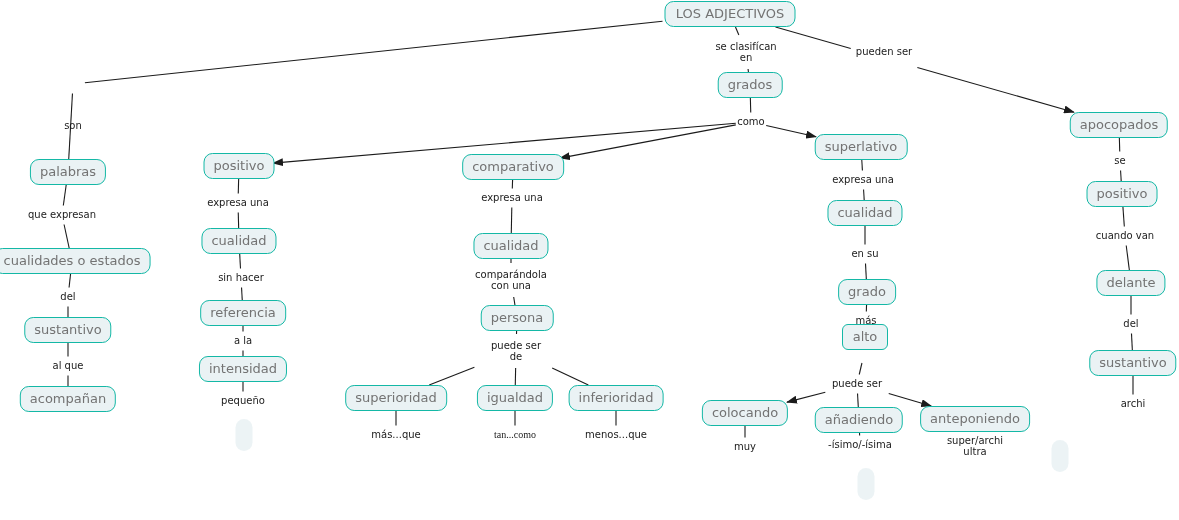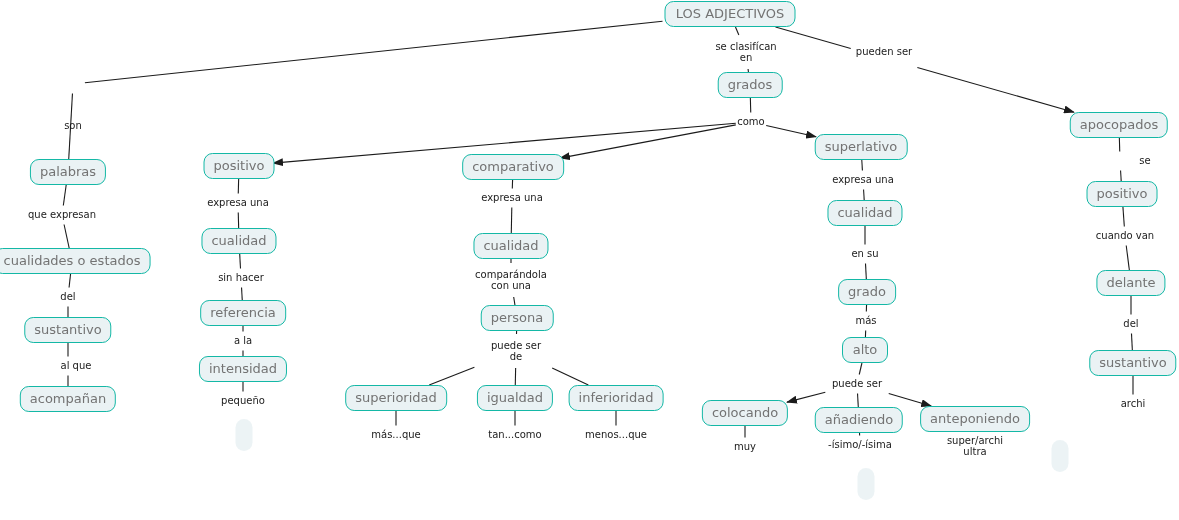--- a/index.html
+++ b/index.html
@@ -130,42 +130,42 @@
       <div class="ghost" style="left: 1060px; top: 456px; width: 17px; height: 32px;"></div>
     </div>
   <div id="labels-group">
       <div class="link-label" style="left: 746px; top: 52px;">se clasifícan
 en</div>
       <div class="link-label" style="left: 884px; top: 52px;">pueden ser</div>
       <div class="link-label" style="left: 73px; top: 84px; margin-top: 42px;">son</div>
       <div class="link-label" style="left: 751px; top: 122px;">como</div>
       <div class="link-label" style="left: 62px; top: 215px;">que expresan</div>
       <div class="link-label" style="left: 68px; top: 297px;">del</div>
-      <div class="link-label" style="left: 76px; top: 366px;">al que</div>
+      <div class="link-label" style="left: 68px; top: 366px;">al que</div>
       <div class="link-label" style="left: 238px; top: 203px;">expresa una</div>
       <div class="link-label" style="left: 241px; top: 278px;">sin hacer</div>
       <div class="link-label" style="left: 243px; top: 341px;">a la</div>
       <div class="link-label" style="left: 243px; top: 401px;">pequeño</div>
       <div class="link-label" style="left: 512px; top: 198px;">expresa una</div>
       <div class="link-label" style="left: 511px; top: 280px;">comparándola
 con una</div>
       <div class="link-label" style="left: 516px; top: 351px;">puede ser
 de</div>
       <div class="link-label" style="left: 396px; top: 435px;">más...que</div>
-      <div class="link-label" style="left: 515px; top: 435px;">tan...como</div>
+      <div class="link-label" style="left: 515px; top: 435px; font-family: Liberation Serif, serif;">tan...como</div>
       <div class="link-label" style="left: 616px; top: 435px;">menos...que</div>
       <div class="link-label" style="left: 863px; top: 180px;">expresa una</div>
       <div class="link-label" style="left: 865px; top: 254px;">en su</div>
       <div class="link-label" style="left: 866px; top: 321px;">más</div>
       <div class="link-label" style="left: 857px; top: 384px;">puede ser</div>
       <div class="link-label" style="left: 745px; top: 447px;">muy</div>
       <div class="link-label" style="left: 860px; top: 445px;">-ísimo/-ísima</div>
       <div class="link-label" style="left: 975px; top: 446px;">super/archi
 ultra</div>
-      <div class="link-label" style="left: 1120px; top: 161px; margin-left: 25px;">se</div>
+      <div class="link-label" style="left: 1120px; top: 161px;">se</div>
       <div class="link-label" style="left: 1125px; top: 236px;">cuando van</div>
       <div class="link-label" style="left: 1131px; top: 324px;">del</div>
       <div class="link-label" style="left: 1133px; top: 404px;">archi</div>
     </div>
   <div id="nodes-group">
       <div class="node" style="left: 730px; top: 14px; min-width: 131px;">LOS ADJECTIVOS</div>
       <div class="node" style="left: 750px; top: 85px; min-width: 58px;">grados</div>
       <div class="node" style="left: 1119px; top: 125px; min-width: 86px;">apocopados</div>
       <div class="node" style="left: 68px; top: 172px; min-width: 70px;">palabras</div>
       <div class="node" style="left: 72px; top: 261px; min-width: 141px;">cualidades o estados</div>
@@ -177,21 +177,21 @@
       <div class="node" style="left: 243px; top: 369px; min-width: 80px;">intensidad</div>
       <div class="node" style="left: 513px; top: 167px; min-width: 90px;">comparativo</div>
       <div class="node" style="left: 511px; top: 246px; min-width: 68px;">cualidad</div>
       <div class="node" style="left: 517px; top: 318px; min-width: 64px;">persona</div>
       <div class="node" style="left: 396px; top: 398px; min-width: 94px;">superioridad</div>
       <div class="node" style="left: 515px; top: 398px; min-width: 70px;">igualdad</div>
       <div class="node" style="left: 616px; top: 398px; min-width: 90px;">inferioridad</div>
       <div class="node" style="left: 861px; top: 147px; min-width: 86px;">superlativo</div>
       <div class="node" style="left: 865px; top: 213px; min-width: 68px;">cualidad</div>
       <div class="node" style="left: 867px; top: 292px; min-width: 56px;">grado</div>
-      <div class="node" style="left: 865px; top: 350px; min-width: 46px;">alto</div>
+      <div class="node" style="left: 865px; top: 337px; min-width: 46px; border-radius: 6px;">alto</div>
       <div class="node" style="left: 745px; top: 413px; min-width: 80px;">colocando</div>
       <div class="node" style="left: 859px; top: 420px; min-width: 82px;">añadiendo</div>
       <div class="node" style="left: 975px; top: 419px; min-width: 98px;">anteponiendo</div>
       <div class="node" style="left: 1122px; top: 194px; min-width: 62px;">positivo</div>
       <div class="node" style="left: 1131px; top: 283px; min-width: 64px;">delante</div>
       <div class="node" style="left: 1133px; top: 363px; min-width: 78px;">sustantivo</div>
     </div>
 
 </div>
 

